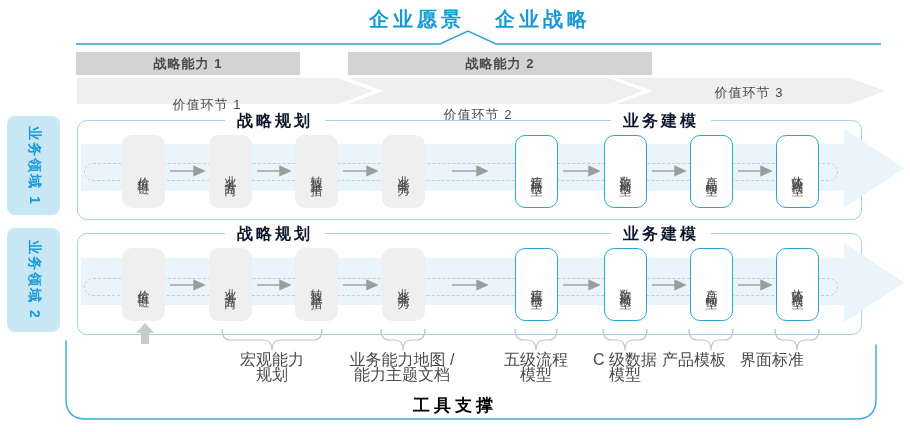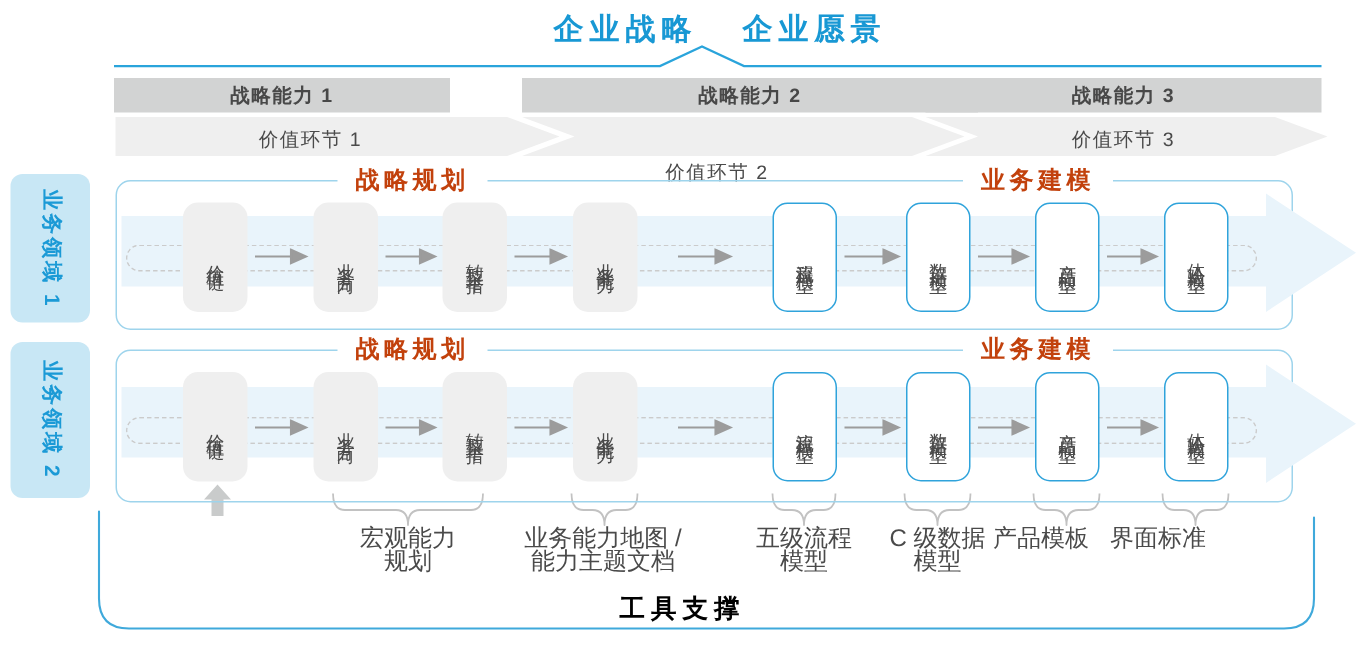--- a/index.html
+++ b/index.html
@@ -20,42 +20,42 @@
   
   .domain{left:7px;width:53px;background:#c8e7f5;border-radius:8px;display:flex;align-items:center;justify-content:center;}
   .domain span{transform:rotate(90deg);white-space:nowrap;font-size:14px;font-weight:bold;color:#1b9ad6;letter-spacing:2px;}
   .dom1{top:116px;height:99px;} .dom2{top:228px;height:104px;}
   
   .panel{position:absolute;left:77px;width:783px;border:1.3px solid #9ed4ec;border-radius:10px;}
   .p1{top:120px;height:98px;} .p2{top:233px;height:100px;}
   .panel-svg{position:absolute;left:0;top:0;overflow:visible;}
   .dash{position:absolute;left:6px;top:42px;width:752px;height:16px;border:1px dashed #cbcbcb;border-radius:9px;}
   .hd{position:absolute;top:-11px;background:#fff;padding:0 12px;font-size:16px;font-weight:bold;
-    color:#c2410c;letter-spacing:3px;line-height:21px;white-space:nowrap;transform:translateX(-50%);}
-  .hd-left{left:197px;} .hd-right{left:614px;}
+    color:#0f172a;letter-spacing:3px;line-height:21px;white-space:nowrap;transform:translateX(-50%);}
+  .hd-left{left:197px;} .hd-right{left:583px;}
   .vbox{position:absolute;top:14px;width:43px;height:73px;border-radius:10px;box-sizing:border-box;
     display:flex;align-items:center;justify-content:center;}
   .vbox span{writing-mode:vertical-lr;text-orientation:upright;font-size:12px;color:#4a4a4a;letter-spacing:3px;line-height:1;}
   .vbox.gray{background:#efefef;}
   .vbox.blue{background:#fff;border:1.5px solid #2fa3db;}
   
   .practice-box{left:98px;top:341px;width:94px;height:45px;background:#fff;border:1.2px solid #90ceea;border-radius:8px;
     display:flex;align-items:center;justify-content:center;text-align:center;font-size:11px;line-height:14px;color:#4a4a4a;}
   .pre{white-space:pre-line;}
   .annot{top:352px;transform:translateX(-50%);text-align:center;font-size:16px;line-height:15px;color:#4a4a4a;white-space:pre-line;}
   .tool-title{left:0;right:0;top:394px;text-align:center;font-size:17px;font-weight:bold;color:#000000;letter-spacing:4px;}
 </style>
 </head>
 <body>
 
 <div class="stage">
 
   <div class="abs top-title">
+    <span>企业愿景</span>
     <span>企业战略</span>
-    <span>企业愿景</span>
   </div>
 
   <svg class="abs" style="left:0;top:0;" width="910" height="432" viewBox="0 0 910 432">
     <path d="M76,44 L440,44 L468,31 L496,44 L881,44" fill="none" stroke="#2aa4db" stroke-width="1.5"></path>
     <polygon points="77,78 338,78 373,91 338,104 77,104" fill="#efefef"></polygon>
     <polygon points="348,78 608,78 643,91 608,104 348,104 383,91" fill="#efefef"></polygon>
     <polygon points="617,78 850,78 885,91 850,104 617,104 652,91" fill="#efefef"></polygon>
     <polygon points="145,323 154,333 149,333 149,344 141,344 141,333 136,333" fill="#c9cbcb"></polygon>
     <g fill="none" stroke="#c2c2c2" stroke-width="1.2" stroke-linejoin="round">
       <path d="M222,329 Q222,340 230,340 L264,340 Q272,340 272,350 Q272,340 280,340 L314,340 Q322,340 322,329"></path>
@@ -67,25 +67,22 @@
     </g>
     <path d="M66,341 L66,399 Q66,419 86,419 L856,419 Q876,419 876,399 L876,345" fill="none" stroke="#3fa9db" stroke-width="1.4" stroke-linecap="round"></path>
   </svg>
 
   <div class="abs cap-bar bar1">
       <span>战略能力 1</span>
     </div>
   <div class="abs cap-bar bar2">
       <span>战略能力 2</span>
     </div>
-  <div class="abs cap-bar bar3">
-      <span>战略能力 3</span>
-    </div>
-
-  <div class="abs chev-label" style="left:207px;">价值环节 1</div>
+
+  <div class="abs chev-label" style="left:207px;margin-top:12px;">价值环节 1</div>
   <div class="abs chev-label" style="left:478px;margin-top:22px;">价值环节 2</div>
   <div class="abs chev-label" style="left:749px;">价值环节 3</div>
 
   <div class="abs domain dom1">
     <span>业务领域 1</span>
   </div>
   <div class="abs domain dom2">
     <span>业务领域 2</span>
   </div>
 

